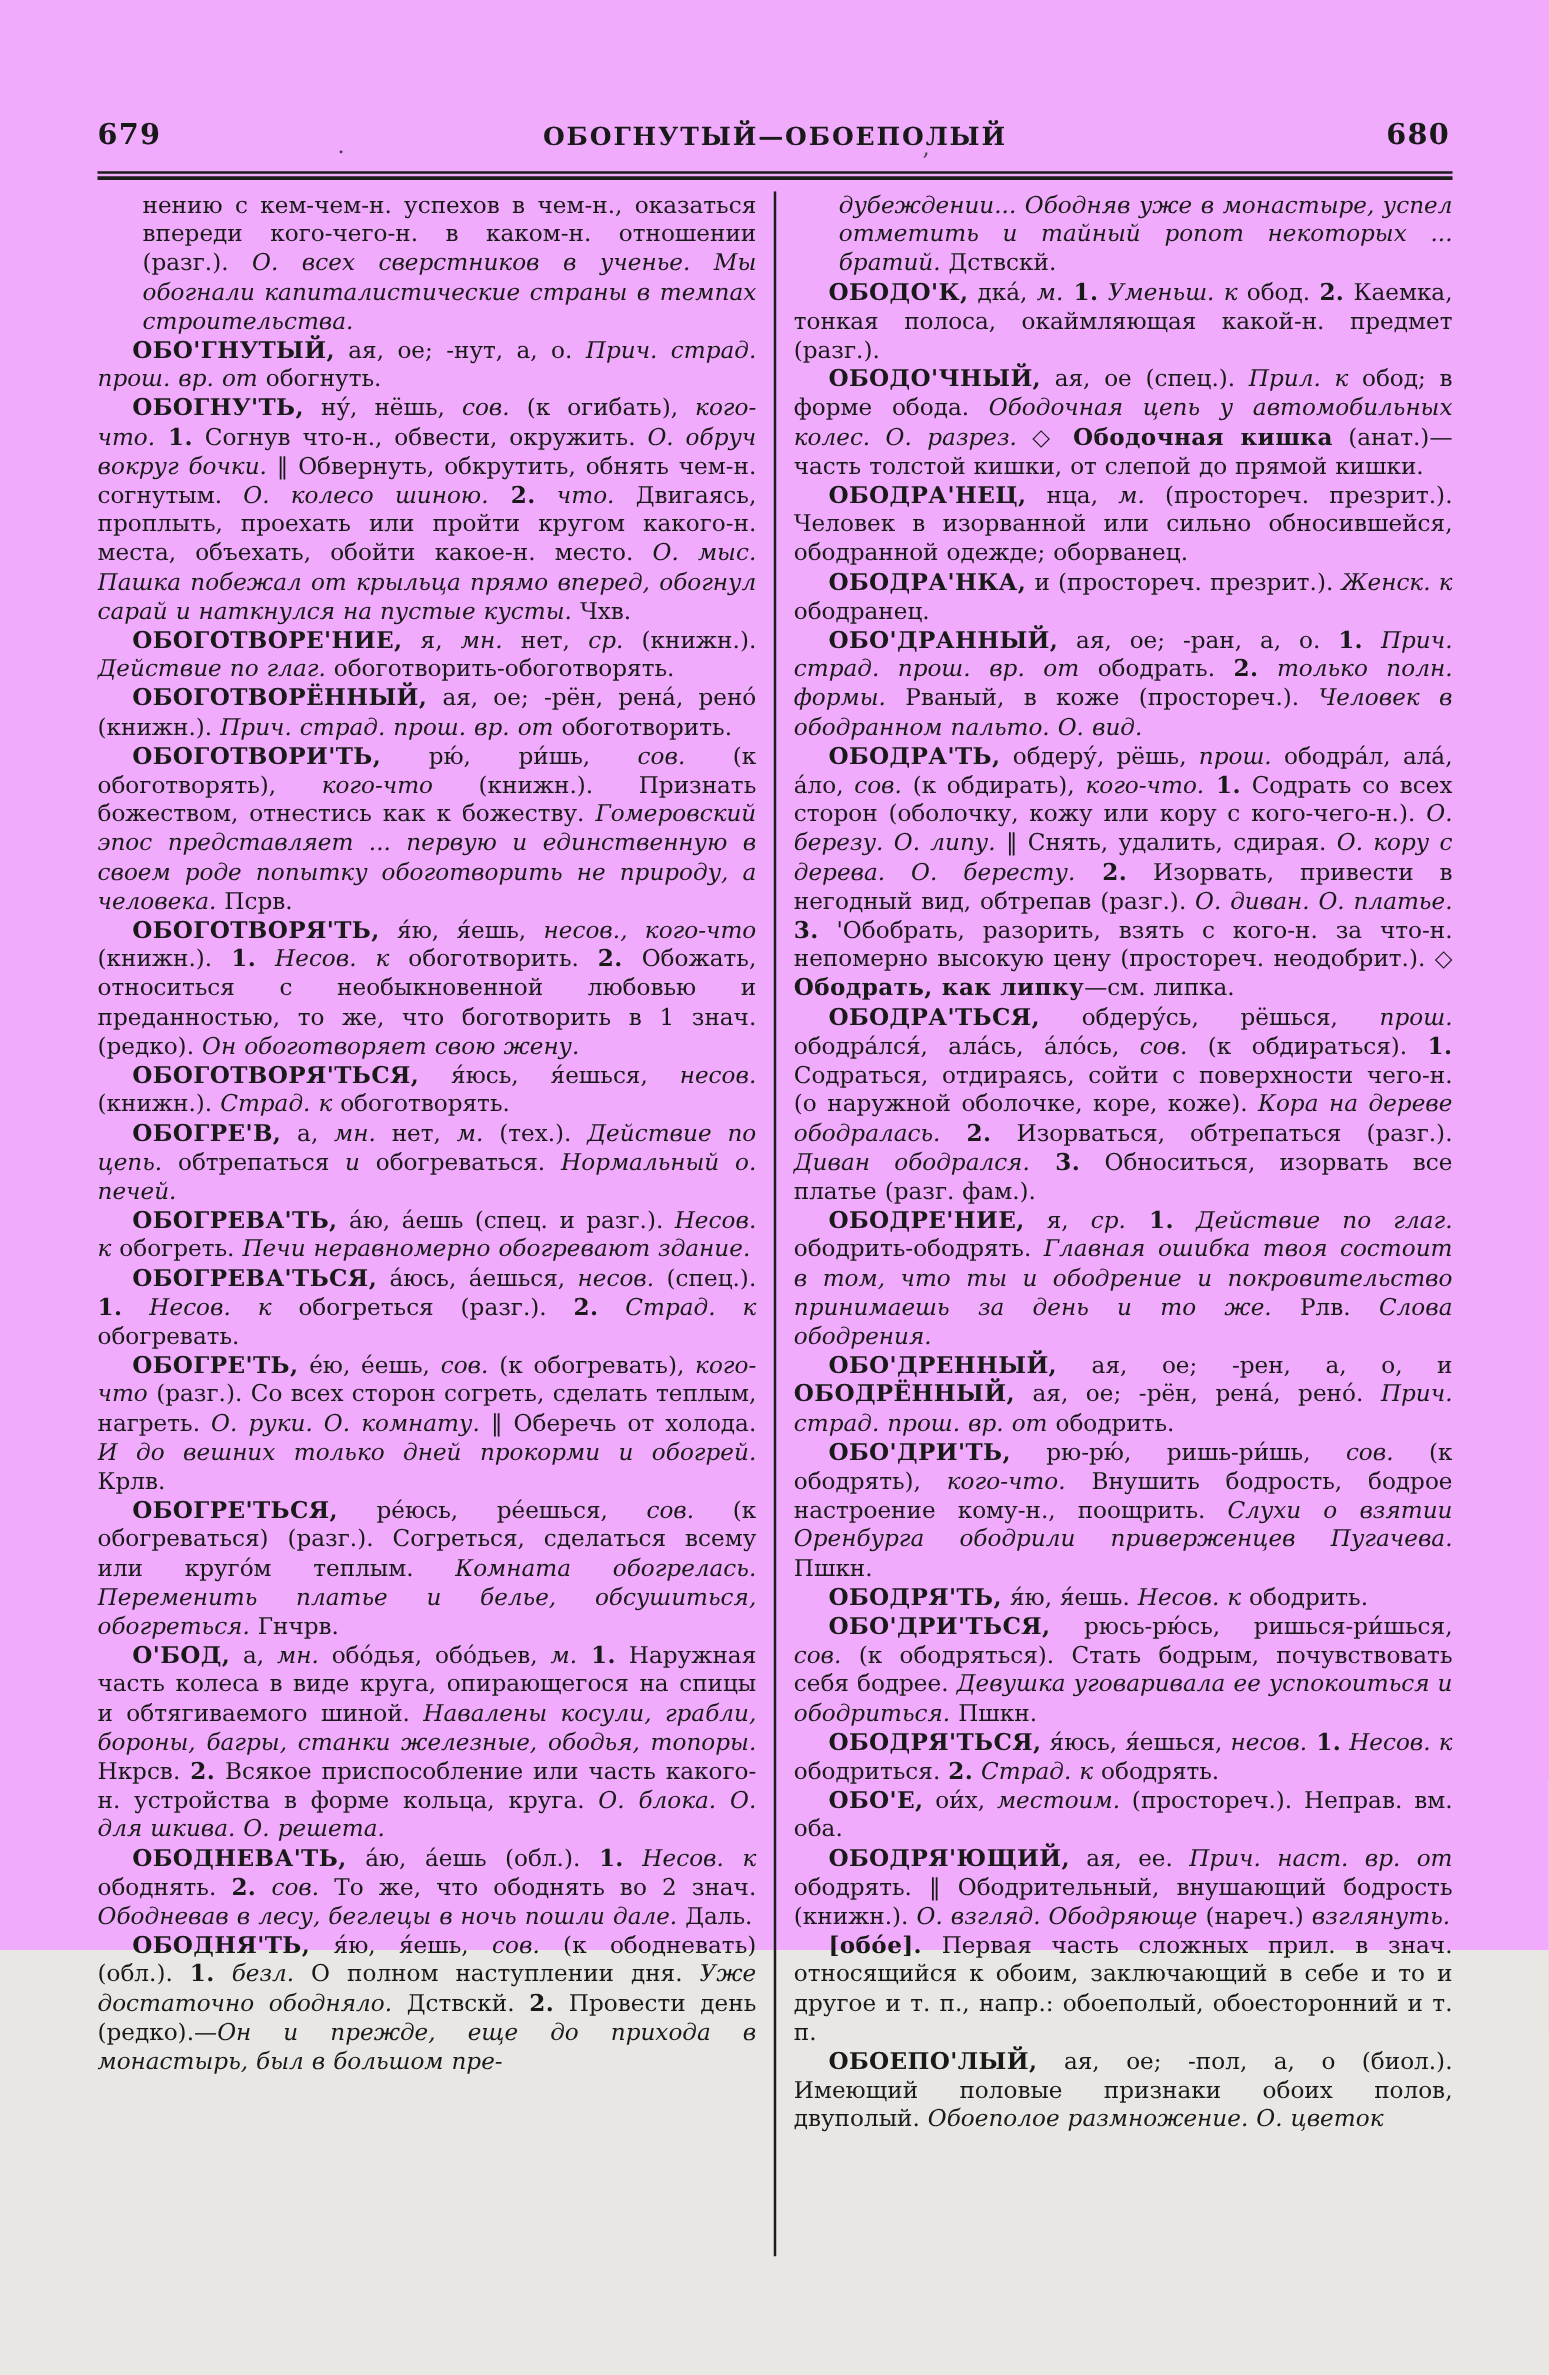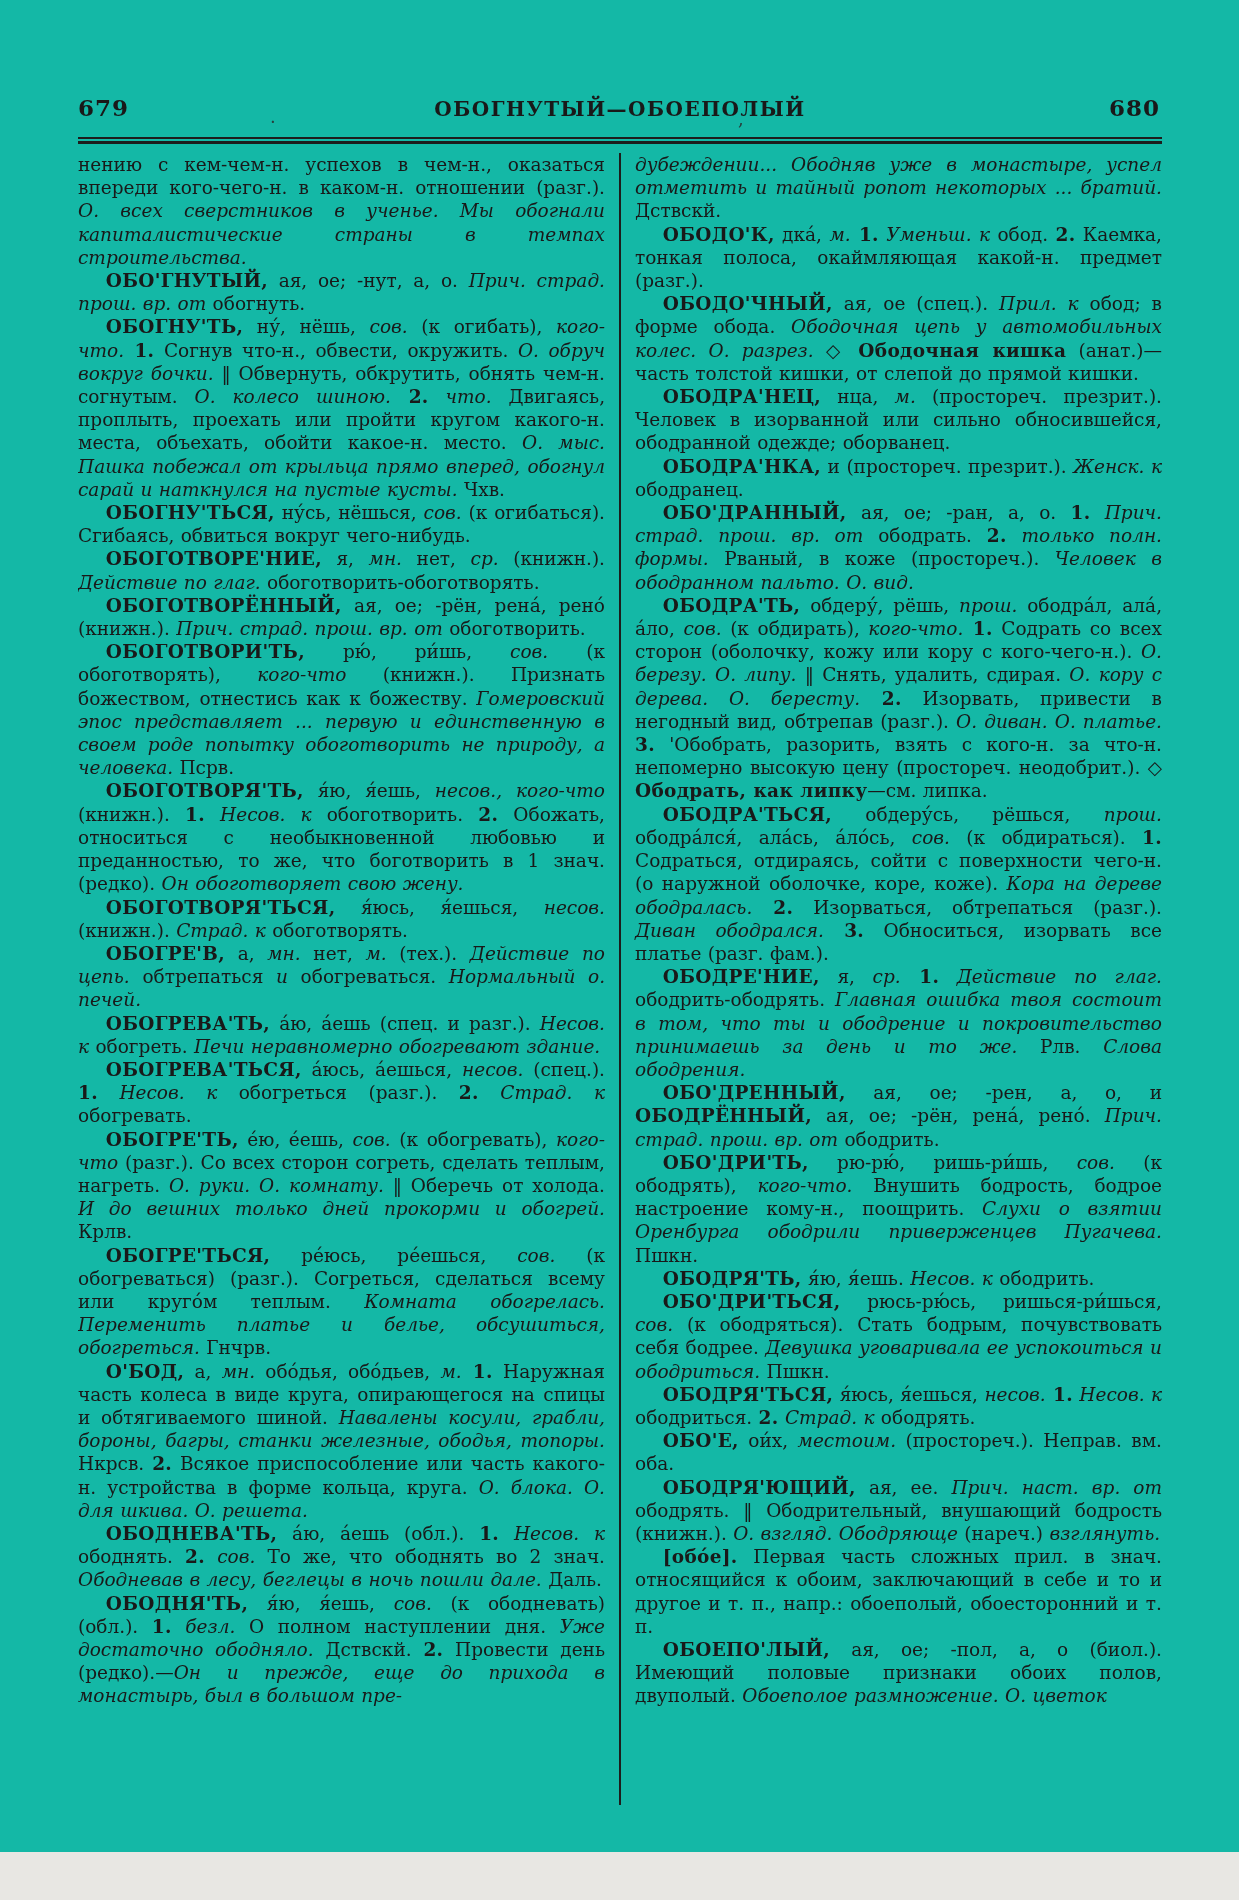--- a/index.html
+++ b/index.html
@@ -4,22 +4,22 @@
 <style>
   html,body{margin:0;padding:0;}
   body{
     width:1239px;height:1900px;
     background:#e8e7e3;
     font-family:"DejaVu Serif","Liberation Serif",serif;
     overflow:hidden;
   }
   .page{
     position:relative;
-    width:1239px;height:1852px;
-    background:#14b8a6;
+    width:1239px;height:1560px;
+    background:#f0abfc;
     color:#191919;
   }
   .header{
     position:absolute;
     top:94px;left:78px;width:1084px;height:36px;
   }
   .pgnum{
     position:absolute;top:0;
     font-weight:bold;font-size:23px;letter-spacing:1px;
   }
@@ -58,21 +58,21 @@
     margin:0 14px 0 14px;
     height:1652px;
   }
   p.entry{
     margin:0;
     text-indent:1.5em;
     font-size:18.5px;
     line-height:23.2px;
     word-spacing:.5px;
   }
-  p.entry.cont{text-indent:0;}
+  p.entry.cont{text-indent:0;margin-left:36px;}
   .rb{font-weight:bold;letter-spacing:.3px;}
   .ri{font-style:italic;}
 </style>
 </head>
 <body>
 
 <div class="page">
 
   <div class="header">
     <span class="pgnum left">679</span>
@@ -82,21 +82,20 @@
     <span class="pgnum right">680</span>
   </div>
 
   <div class="header-rule"></div>
 
   <div class="columns">
     <div class="col" id="col-left">
         <p class="entry cont"><span>нению с кем-чем-н. успехов в чем-н., оказаться впереди кого-чего-н. в каком-н. отношении (разг.). </span><span class="ri">О. всех сверстников в ученье. Мы обогнали капиталистические страны в темпах строительства.</span></p>
         <p class="entry"><span class="rb">ОБО'ГНУТЫЙ,</span><span> ая, ое; -нут, а, о. </span><span class="ri">Прич. страд. прош. вр. от</span><span> обогнуть.</span></p>
         <p class="entry"><span class="rb">ОБОГНУ'ТЬ,</span><span> ну́, нёшь, </span><span class="ri">сов.</span><span> (к огибать), </span><span class="ri">кого-что.</span><span class="rb"> 1.</span><span> Согнув что-н., обвести, окружить. </span><span class="ri">О. обруч вокруг бочки.</span><span> ‖ Обвернуть, обкрутить, обнять чем-н. согнутым. </span><span class="ri">О. колесо шиною.</span><span class="rb"> 2.</span><span class="ri"> что.</span><span> Двигаясь, проплыть, проехать или пройти кругом какого-н. места, объехать, обойти какое-н. место. </span><span class="ri">О. мыс. Пашка побежал от крыльца прямо вперед, обогнул сарай и наткнулся на пустые кусты.</span><span> Чхв.</span></p>
-        <p class="entry"><span class="rb">ОБОГНУ'ТЬСЯ,</span><span> ну́сь, нёшься, </span><span class="ri">сов.</span><span> (к огибаться). Сгибаясь, обвиться вокруг чего-нибудь.</span></p>
         <p class="entry"><span class="rb">ОБОГОТВОРЕ'НИЕ,</span><span> я, </span><span class="ri">мн.</span><span> нет, </span><span class="ri">ср.</span><span> (книжн.). </span><span class="ri">Действие по глаг.</span><span> обоготворить-обоготворять.</span></p>
         <p class="entry"><span class="rb">ОБОГОТВОРЁННЫЙ,</span><span> ая, ое; -рён, рена́, рено́ (книжн.). </span><span class="ri">Прич. страд. прош. вр. от</span><span> обоготворить.</span></p>
         <p class="entry"><span class="rb">ОБОГОТВОРИ'ТЬ,</span><span> рю́, ри́шь, </span><span class="ri">сов.</span><span> (к обоготворять), </span><span class="ri">кого-что</span><span> (книжн.). Признать божеством, отнестись как к божеству. </span><span class="ri">Гомеровский эпос представляет ... первую и единственную в своем роде попытку обоготворить не природу, а человека.</span><span> Псрв.</span></p>
         <p class="entry"><span class="rb">ОБОГОТВОРЯ'ТЬ,</span><span> я́ю, я́ешь, </span><span class="ri">несов., кого-что</span><span> (книжн.). </span><span class="rb">1.</span><span class="ri"> Несов. к</span><span> обоготворить. </span><span class="rb">2.</span><span> Обожать, относиться с необыкновенной любовью и преданностью, то же, что боготворить в 1 знач. (редко). </span><span class="ri">Он обоготворяет свою жену.</span></p>
         <p class="entry"><span class="rb">ОБОГОТВОРЯ'ТЬСЯ,</span><span> я́юсь, я́ешься, </span><span class="ri">несов.</span><span> (книжн.). </span><span class="ri">Страд. к</span><span> обоготворять.</span></p>
         <p class="entry"><span class="rb">ОБОГРЕ'В,</span><span> а, </span><span class="ri">мн.</span><span> нет, </span><span class="ri">м.</span><span> (тех.). </span><span class="ri">Действие по</span><span> </span><span class="ri">цепь.</span><span> обтрепаться </span><span class="ri">и</span><span> обогреваться. </span><span class="ri">Нормальный о. печей.</span></p>
         <p class="entry"><span class="rb">ОБОГРЕВА'ТЬ,</span><span> а́ю, а́ешь (спец. и разг.). </span><span class="ri">Несов.</span><span> </span><span class="ri">к</span><span> обогреть. </span><span class="ri">Печи неравномерно обогревают здание.</span></p>
         <p class="entry"><span class="rb">ОБОГРЕВА'ТЬСЯ,</span><span> а́юсь, а́ешься, </span><span class="ri">несов.</span><span> (спец.). </span><span class="rb">1.</span><span class="ri"> Несов. к</span><span> обогреться (разг.). </span><span class="rb">2.</span><span class="ri"> Страд. к</span><span> обогревать.</span></p>
         <p class="entry"><span class="rb">ОБОГРЕ'ТЬ,</span><span> е́ю, е́ешь, </span><span class="ri">сов.</span><span> (к обогревать), </span><span class="ri">кого-что</span><span> (разг.). Со всех сторон согреть, сделать теплым, нагреть. </span><span class="ri">О. руки. О. комнату.</span><span> ‖ Оберечь от холода. </span><span class="ri">И до вешних только дней прокорми и обогрей.</span><span> Крлв.</span></p>
         <p class="entry"><span class="rb">ОБОГРЕ'ТЬСЯ,</span><span> ре́юсь, ре́ешься, </span><span class="ri">сов.</span><span> (к обогреваться) (разг.). Согреться, сделаться всему или круго́м теплым. </span><span class="ri">Комната обогрелась. Переменить платье и белье, обсушиться, обогреться.</span><span> Гнчрв.</span></p>

